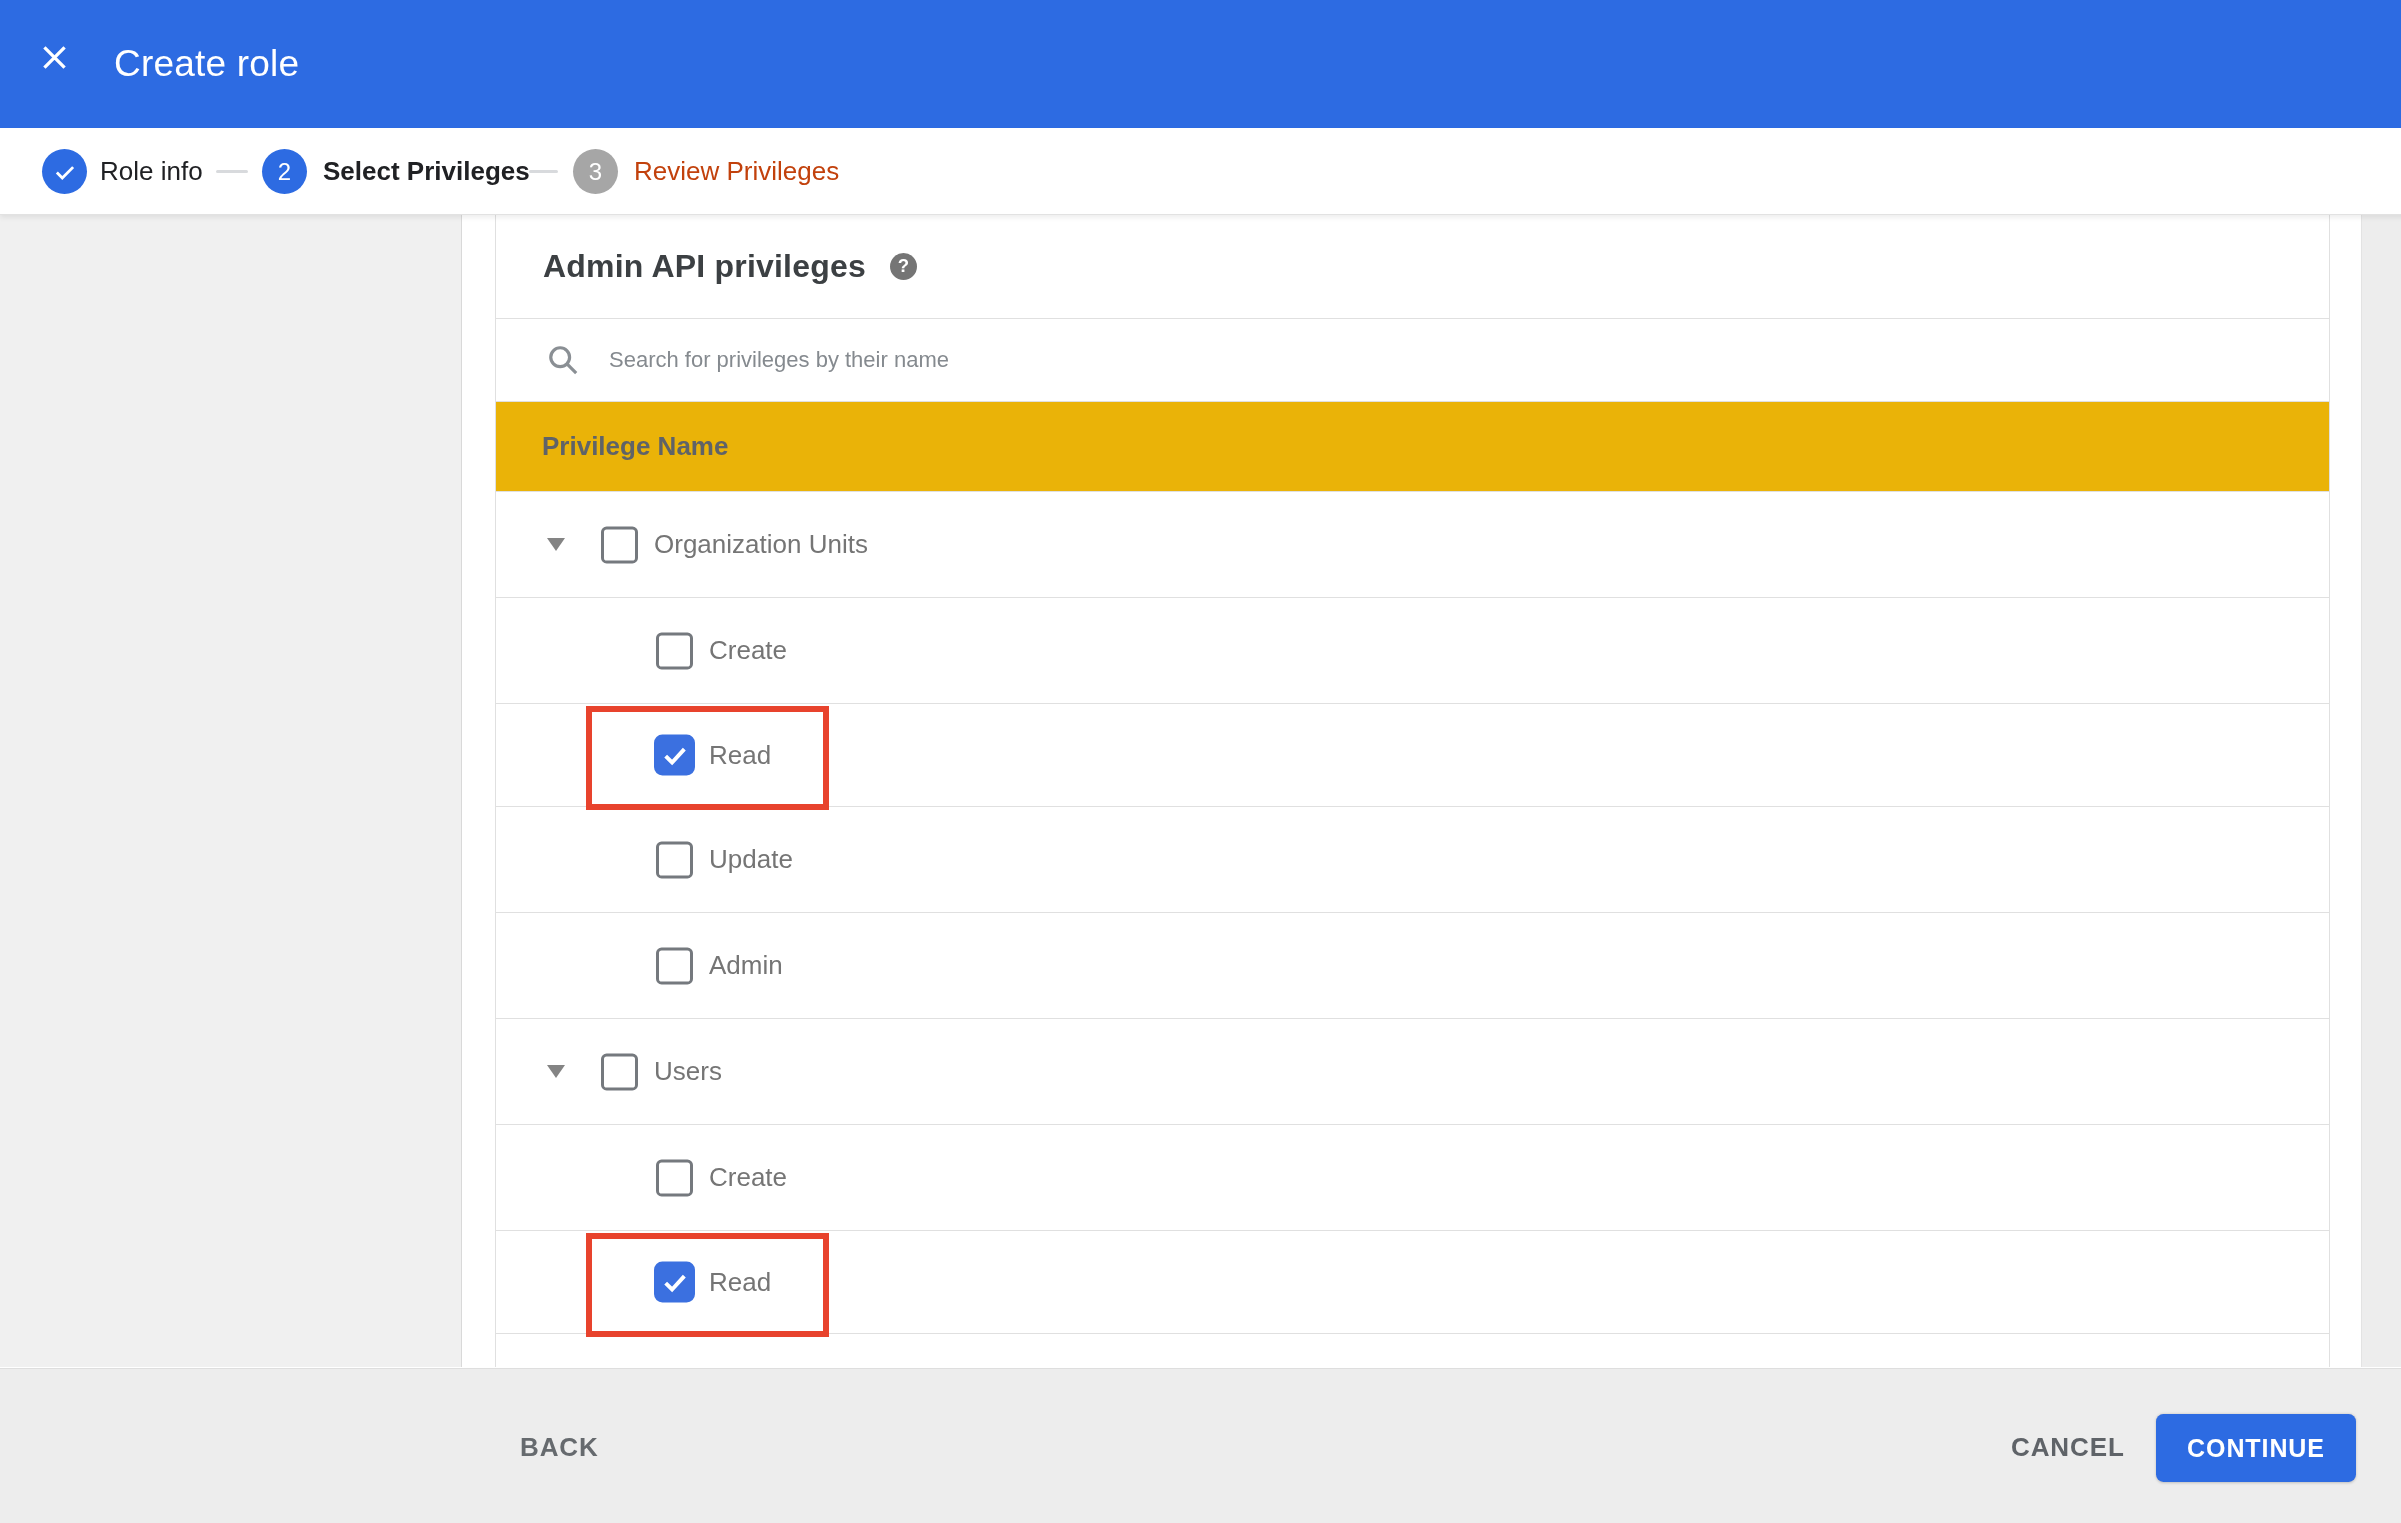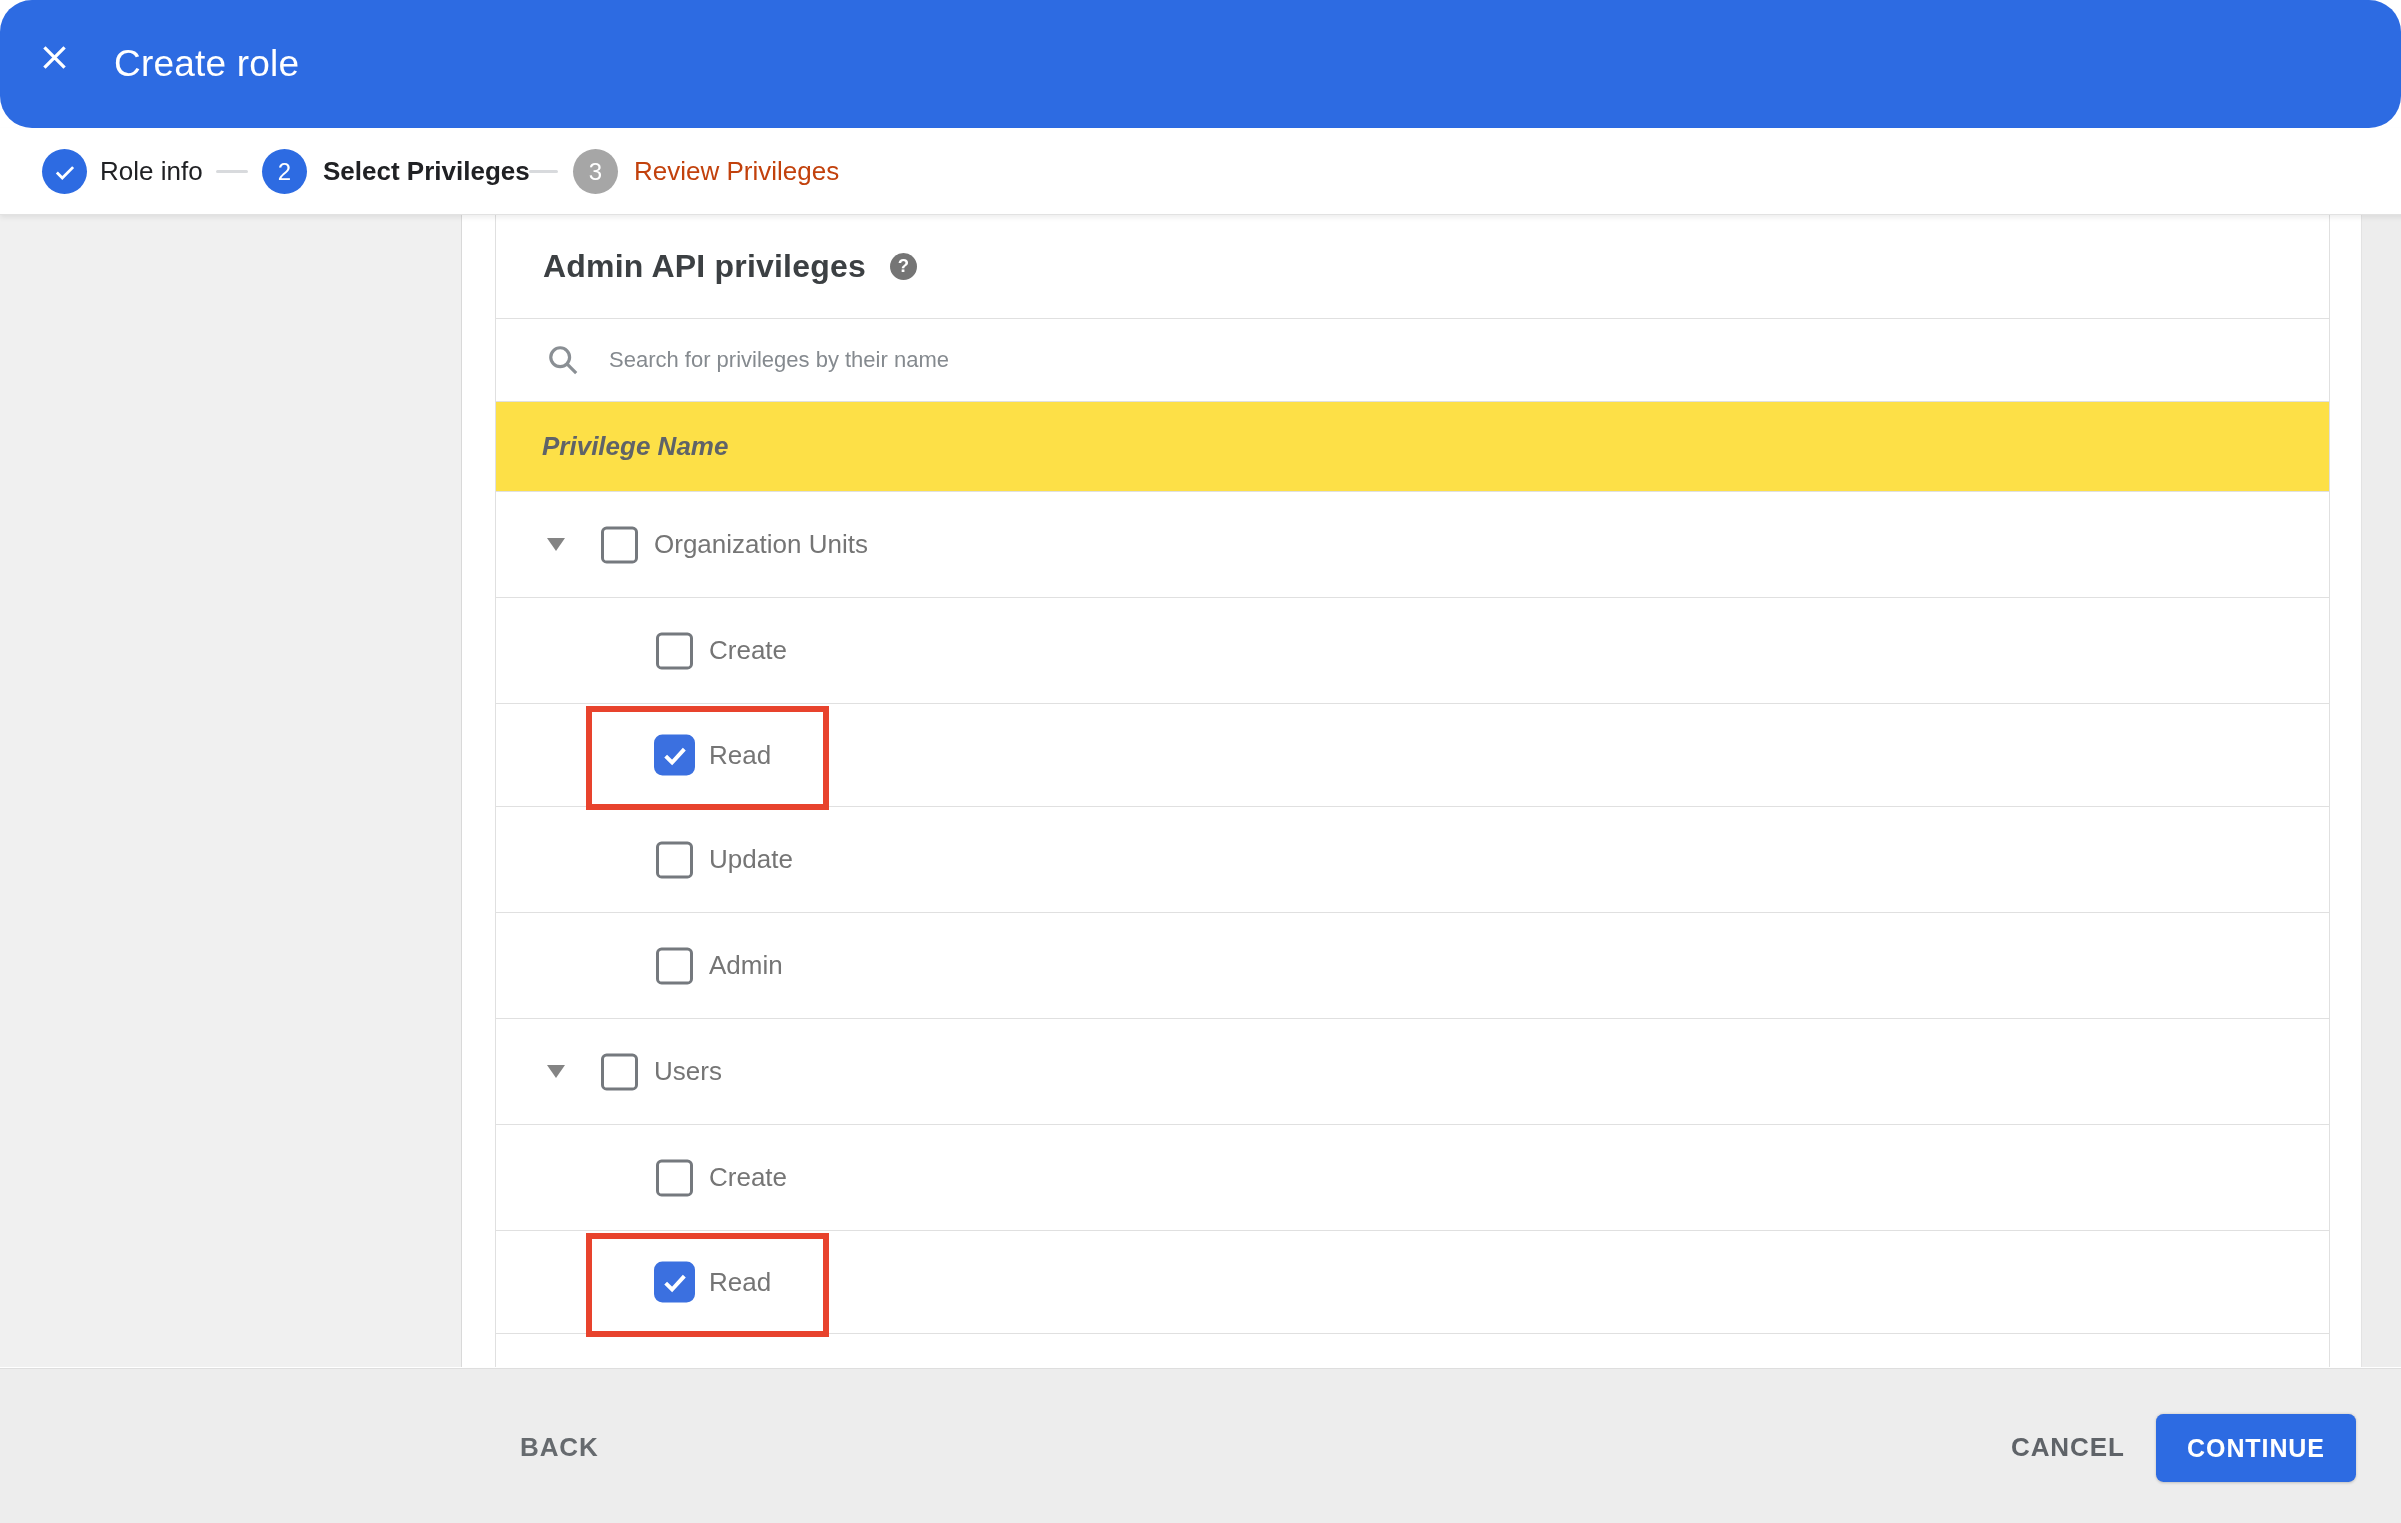--- a/index.html
+++ b/index.html
@@ -3,21 +3,21 @@
 <meta charset="utf-8">
 <style>
   html,body{margin:0;padding:0;}
   body{
     width:2401px;height:1524px;position:relative;overflow:hidden;
     background:#ffffff;
     font-family:"Liberation Sans","DejaVu Sans",sans-serif;
     -webkit-font-smoothing:antialiased;
   }
   
-  .appbar{position:absolute;left:0;top:0;width:2401px;height:128px;background:#2d6be2;border-radius:32px;}
+  .appbar{position:absolute;left:0;top:0;width:2401px;height:128px;background:#2d6be2;}
   .close-btn{position:absolute;left:38px;top:41px;width:33px;height:33px;cursor:pointer;}
   .close-btn svg{display:block;width:33px;height:33px;}
   .appbar-title{
     position:absolute;left:114px;top:0;height:128px;display:flex;align-items:center;
     color:#ffffff;font-size:37px;font-weight:400;letter-spacing:0.2px;
   }
   
   .stepper{
     position:absolute;left:0;top:128px;width:2401px;height:86px;background:#ffffff;
     border-bottom:0.9px solid #e2e2e2;box-shadow:0 2.8px 5.6px rgba(0,0,0,0.08);z-index:20;padding-left:48px;
@@ -58,22 +58,22 @@
     color:#ffffff;font-size:18.6px;font-weight:700;line-height:1;
   }
   .search-row{height:82px;border-bottom:0.9px solid #e0e0e0;position:relative;display:flex;align-items:center;}
   .search-icon{margin-left:51px;width:32px;height:32px;flex:0 0 auto;}
   .search-input{
     margin-left:28px;border:none;outline:none;background:transparent;
     font-family:inherit;font-size:22px;color:#3c4043;width:1392px;
   }
   .search-input::placeholder{color:#858a8f;opacity:1;}
   .table-header{
-    height:89px;background:#fde047;border-bottom:0.9px solid #e0e0e0;
-    display:flex;align-items:center;font-style:italic;
+    height:89px;background:#eab308;border-bottom:0.9px solid #e0e0e0;
+    display:flex;align-items:center;
   }
   .table-header-label{margin-left:46px;font-size:26px;font-weight:700;color:#5f6368;}
   
   .row{position:relative;height:106px;border-bottom:0.9px solid #e0e0e0;box-sizing:border-box;}
   .row.short{height:103px;}
   .row.partial{height:34px;border-bottom:none;}
   .caret{
     position:absolute;left:51px;top:50%;margin-top:-6.5px;width:0;height:0;display:none;cursor:pointer;
     border-left:9.3px solid transparent;border-right:9.3px solid transparent;border-top:13px solid #848484;
   }

